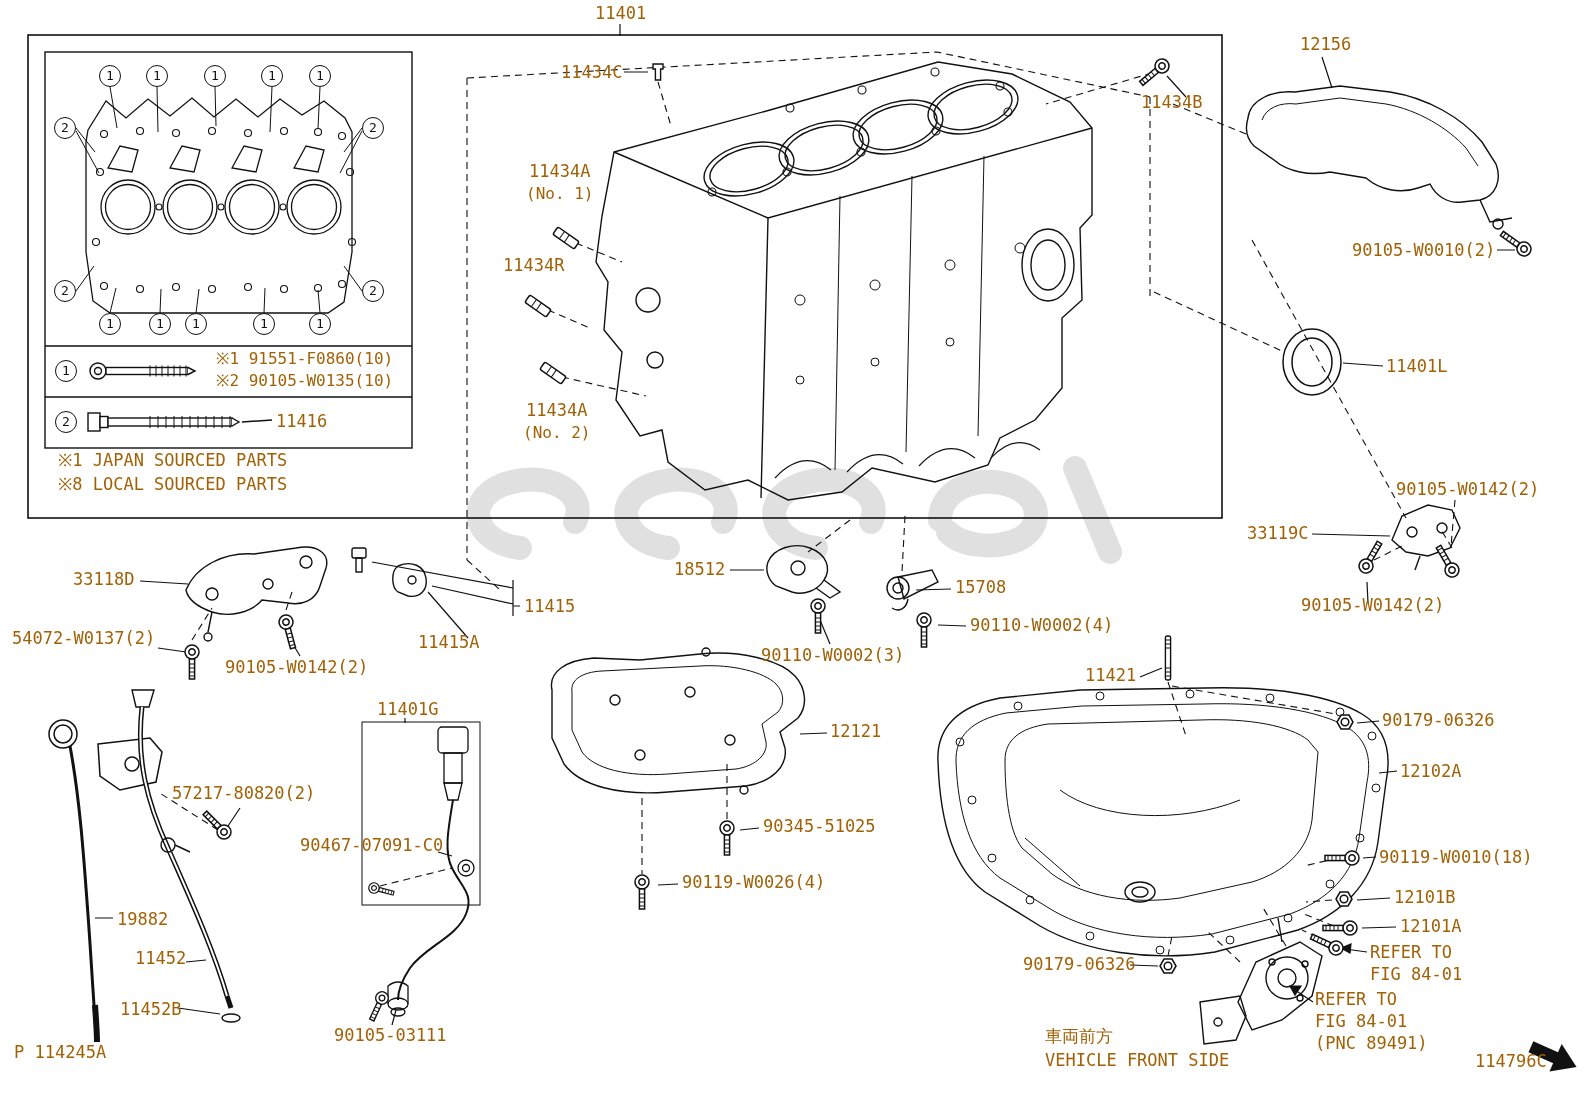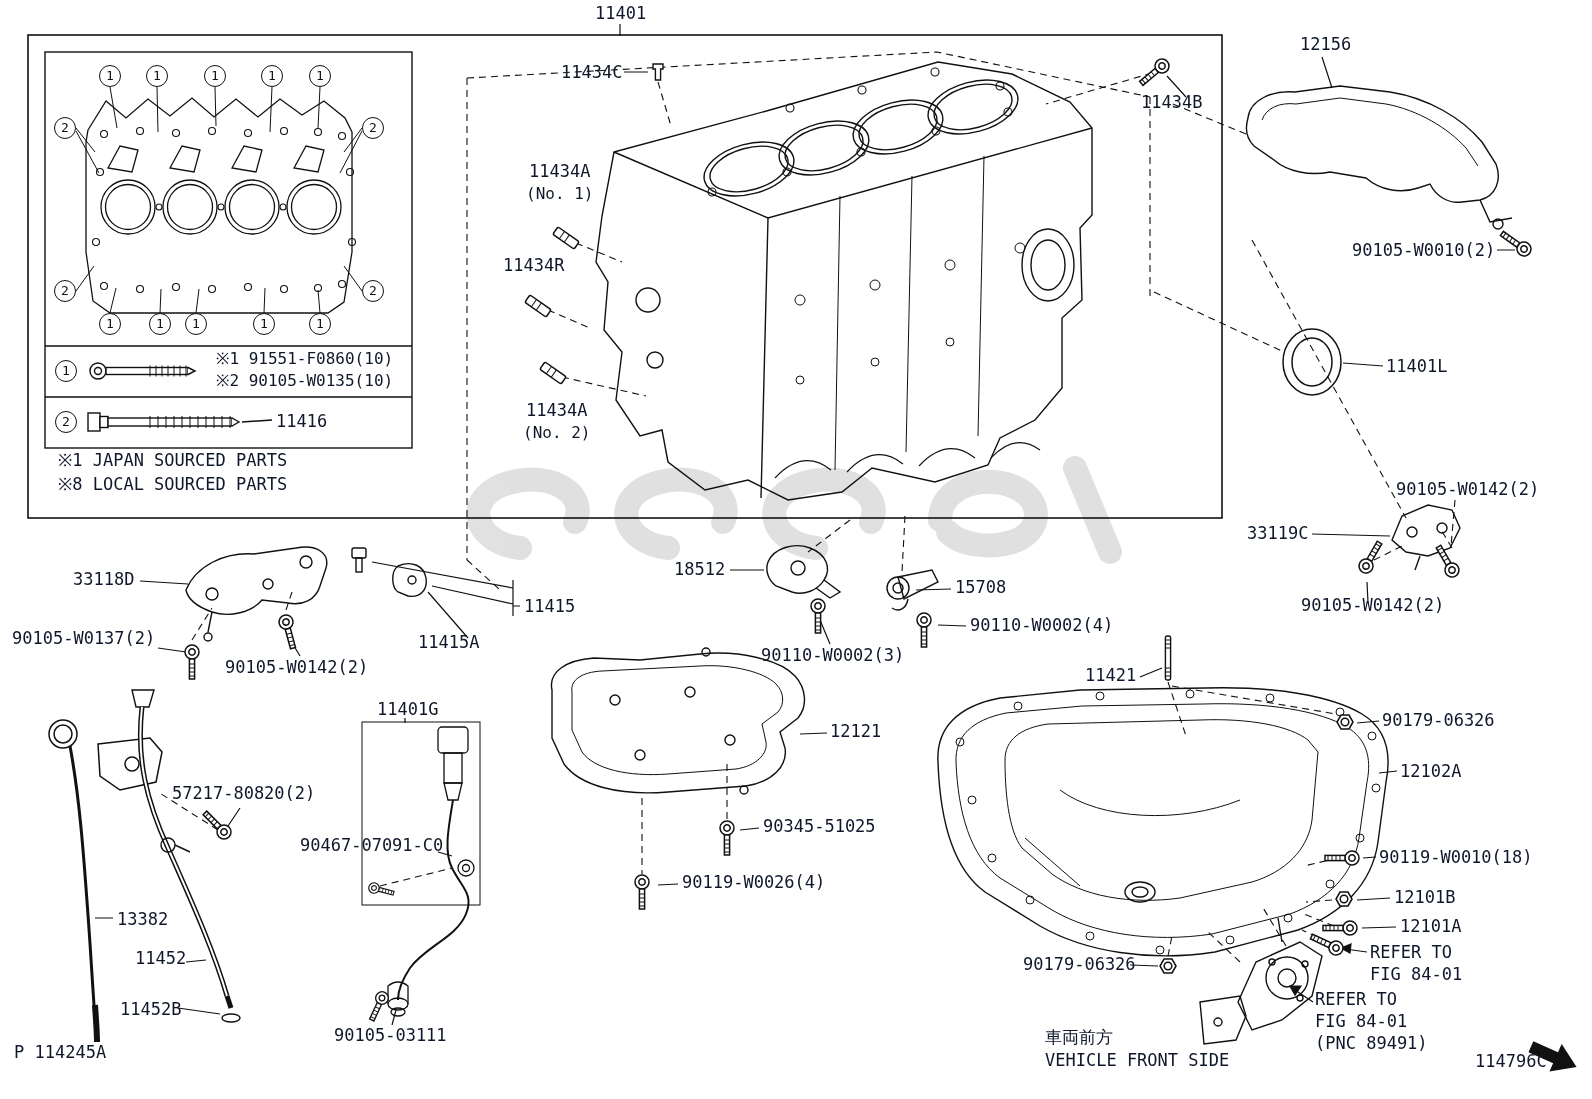--- a/index.html
+++ b/index.html
@@ -4,29 +4,29 @@
 <style>
   html,body{margin:0;padding:0;}
   body{
     width:1592px;height:1099px;position:relative;overflow:hidden;
     background:#ffffff;color:#111;
     font-family:"DejaVu Sans Mono","Liberation Mono",monospace;
   }
   svg.art{position:absolute;left:0;top:0;z-index:1;}
   .lbl{
     position:absolute;z-index:3;font-size:17px;line-height:19px;
-    white-space:pre;color:#0f172a;
+    white-space:pre;color:#a16207;
   }
   .lbl.small{font-size:16px;}
   .callout{
     position:absolute;z-index:3;width:22px;height:22px;box-sizing:border-box;
     border:1.5px solid #111;border-radius:50%;background:#fff;
     font-size:13px;line-height:19px;text-align:center;color:#111;
   }
-  .jp{font-family:Liberation Sans, sans-serif;}
+  .jp{font-family:Liberation Mono, monospace;}
 </style>
 </head>
 <body>
 
 <svg class="art" width="1592" height="1099" viewBox="0 0 1592 1099">
   <defs>
     <g id="bolt" fill="#fff" stroke="#111" stroke-width="1.5">
       <circle cx="0" cy="0" r="7"></circle>
         <circle cx="0" cy="0" r="3.2"></circle>
       <rect x="7" y="-2.6" width="20" height="5.2"></rect>
@@ -397,21 +397,21 @@
 <div class="lbl small" style="left:526px;top:184px">(No. 1)</div>
 <div class="lbl" style="left:503px;top:256px">11434R</div>
 <div class="lbl" style="left:526px;top:401px">11434A</div>
 <div class="lbl small" style="left:523px;top:423px">(No. 2)</div>
 <div class="lbl" style="left:1352px;top:241px">90105-W0010(2)</div>
 <div class="lbl" style="left:1386px;top:357px">11401L</div>
 <div class="lbl" style="left:1396px;top:480px">90105-W0142(2)</div>
 <div class="lbl" style="left:1247px;top:524px">33119C</div>
 <div class="lbl" style="left:1301px;top:596px">90105-W0142(2)</div>
 <div class="lbl" style="left:73px;top:570px">33118D</div>
-<div class="lbl" style="left:12px;top:629px">90105-W0137(2)</div>
+<div class="lbl" style="left:12px;top:629px">54072-W0137(2)</div>
 <div class="lbl" style="left:225px;top:658px">90105-W0142(2)</div>
 <div class="lbl" style="left:524px;top:597px">11415</div>
 <div class="lbl" style="left:418px;top:633px">11415A</div>
 <div class="lbl" style="left:674px;top:560px">18512</div>
 <div class="lbl" style="left:955px;top:578px">15708</div>
 <div class="lbl" style="left:970px;top:616px">90110-W0002(4)</div>
 <div class="lbl" style="left:761px;top:646px">90110-W0002(3)</div>
 <div class="lbl" style="left:1085px;top:666px">11421</div>
 <div class="lbl" style="left:1382px;top:711px">90179-06326</div>
 <div class="lbl" style="left:1400px;top:762px">12102A</div>
@@ -423,21 +423,21 @@
 <div class="lbl" style="left:1400px;top:917px">12101A</div>
 <div class="lbl" style="left:1370px;top:943px">REFER TO</div>
 <div class="lbl" style="left:1370px;top:965px">FIG 84-01</div>
 <div class="lbl" style="left:1023px;top:955px">90179-06326</div>
 <div class="lbl" style="left:1315px;top:990px">REFER TO</div>
 <div class="lbl" style="left:1315px;top:1012px">FIG 84-01</div>
 <div class="lbl" style="left:1315px;top:1034px">(PNC 89491)</div>
 <div class="lbl" style="left:377px;top:700px">11401G</div>
 <div class="lbl" style="left:172px;top:784px">57217-80820(2)</div>
 <div class="lbl" style="left:300px;top:836px">90467-07091-C0</div>
-<div class="lbl" style="left:117px;top:910px">13382</div>
+<div class="lbl" style="left:117px;top:910px">19882</div>
 <div class="lbl" style="left:135px;top:949px">11452</div>
 <div class="lbl" style="left:120px;top:1000px">11452B</div>
 <div class="lbl" style="left:334px;top:1026px">90105-03111</div>
 
 <div class="lbl" style="left:14px;top:1043px">P 114245A</div>
 <div class="lbl" style="left:1475px;top:1052px">114796C</div>
 <div class="lbl jp" style="left:1045px;top:1028px">車両前方</div>
 <div class="lbl" style="left:1045px;top:1051px">VEHICLE FRONT SIDE</div>
 
 </body></html>

